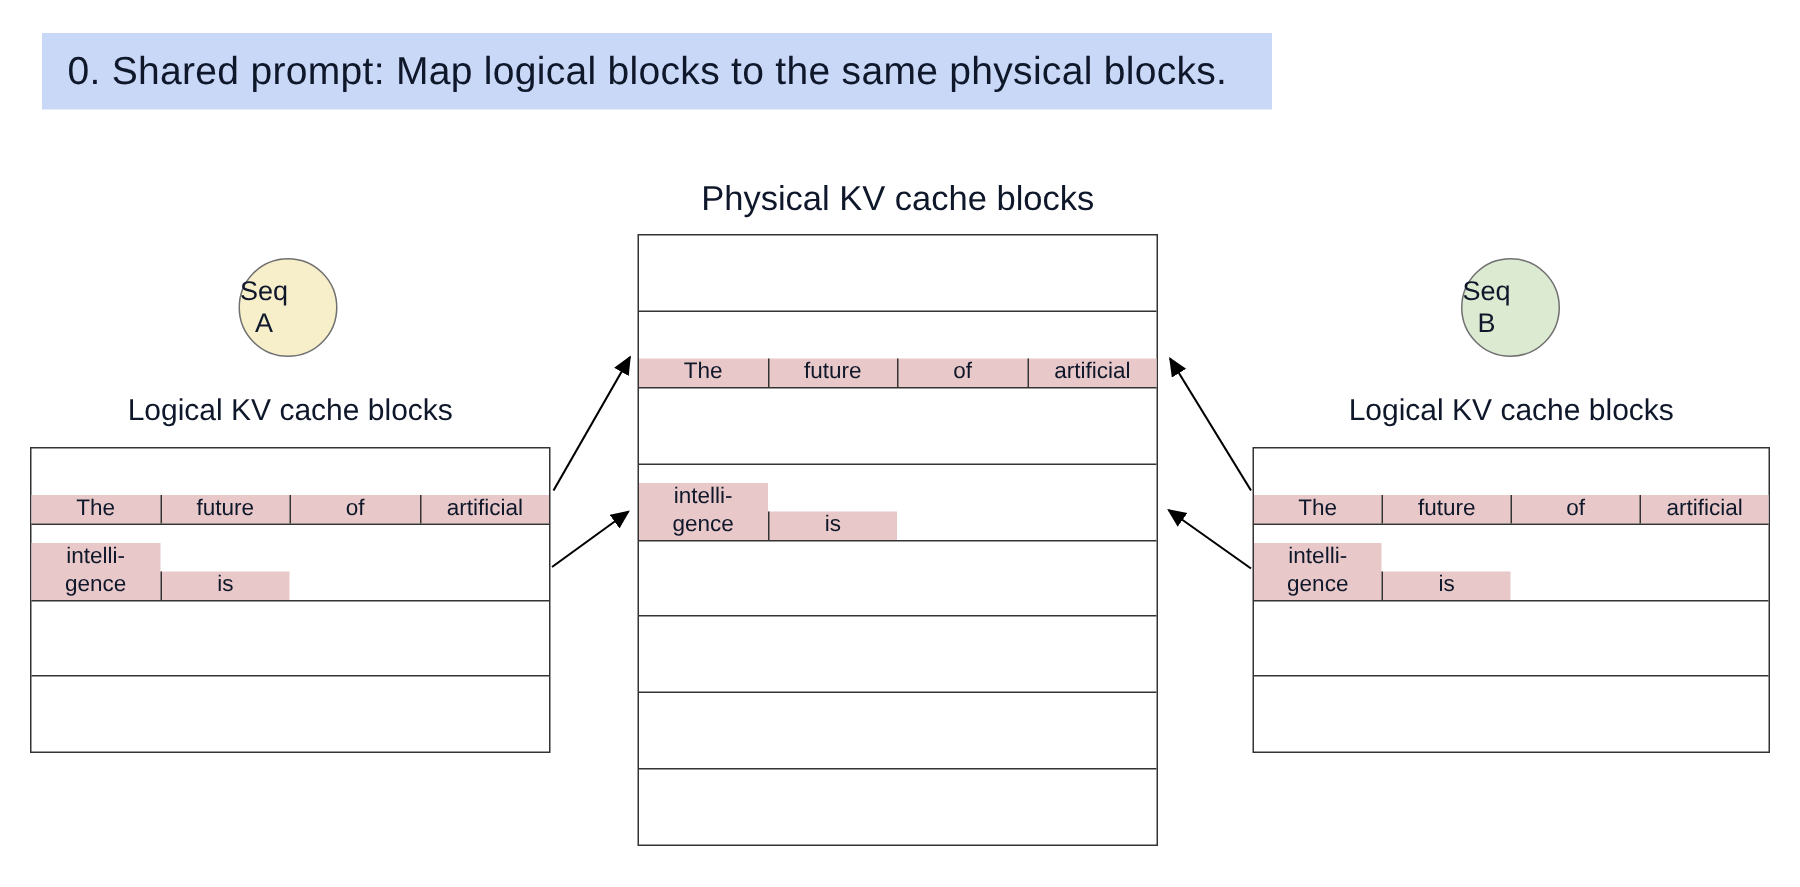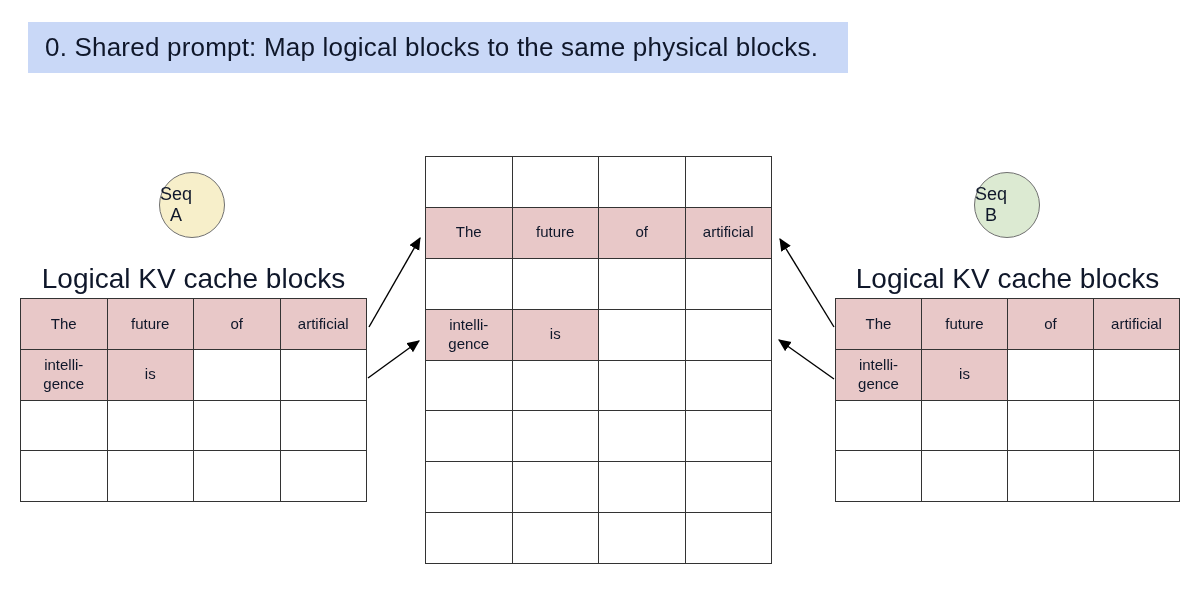--- a/index.html
+++ b/index.html
@@ -6,33 +6,33 @@
   .canvas{
     position:relative;width:1200px;height:591px;overflow:hidden;background:#ffffff;
     font-family:"Liberation Sans", sans-serif;color:#0f172a;
   }
   .banner{
     position:absolute;left:28px;top:22px;width:820px;height:51px;
     background:var(--banner-bg,#c9d8f7);display:flex;align-items:center;
   }
   .banner span{font-size:26px;padding-left:17px;letter-spacing:0.2px;}
   .section-title{
-    position:absolute;text-align:center;font-size:28px;white-space:nowrap;
+    position:absolute;text-align:center;font-size:20px;white-space:nowrap;
   }
   .physical-title{left:425px;width:347px;top:119px;font-size:23px;}
   .left-title{left:20px;width:347px;top:263px;}
   .right-title{left:835px;width:345px;top:263px;}
   .grid-table{
     position:absolute;display:flex;flex-direction:column;
     border:1.5px solid var(--line,#333);background:#fff;box-sizing:border-box;
   }
   .physical-table{left:425px;top:156px;width:347px;height:408px;}
   .left-table{left:20px;top:298px;width:347px;height:204px;}
   .right-table{left:835px;top:298px;width:345px;height:204px;}
-  .trow{flex:1;display:flex;border-top:1.5px solid var(--line,#333);}
+  .trow{flex:1;display:flex;border-top:1.5px solid var(--line,#333);align-items:flex-end;}
   .trow:first-child{border-top:none;}
   .tcell{
     flex:1;border-left:1.5px solid var(--line,#333);
     display:flex;align-items:center;justify-content:center;
     font-size:15px;line-height:1.25;text-align:center;white-space:pre-line;
   }
   .tcell:first-child{border-left:none;}
   .tcell.filled{background:var(--pink,#e8c8c8);}
   .circle{
     position:absolute;width:66px;height:66px;border-radius:50%;
@@ -47,20 +47,21 @@
 </style>
 </head>
 <body>
 
 <div class="canvas">
 
   <div class="banner">
     <span>0. Shared prompt: Map logical blocks to the same physical blocks.</span>
   </div>
 
+  <div class="section-title physical-title">Physical KV cache blocks</div>
   <div class="grid-table physical-table">
       <div class="trow">
         <div class="tcell"></div>
         <div class="tcell"></div>
         <div class="tcell"></div>
         <div class="tcell"></div>
       </div>
       <div class="trow">
         <div class="tcell filled">The</div>
         <div class="tcell filled">future</div>

